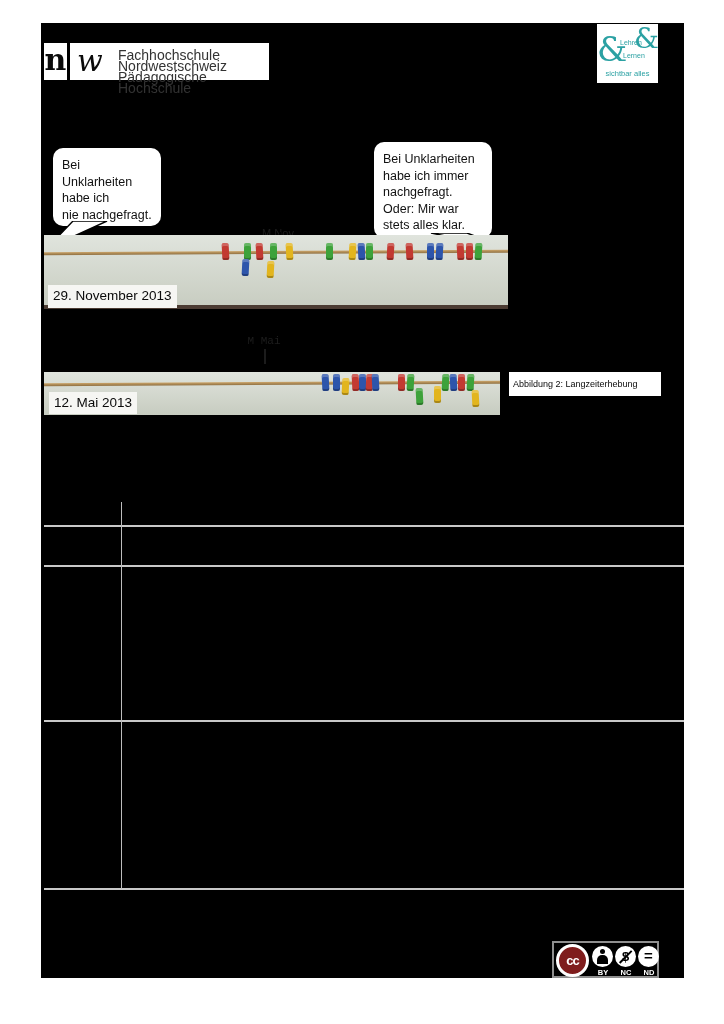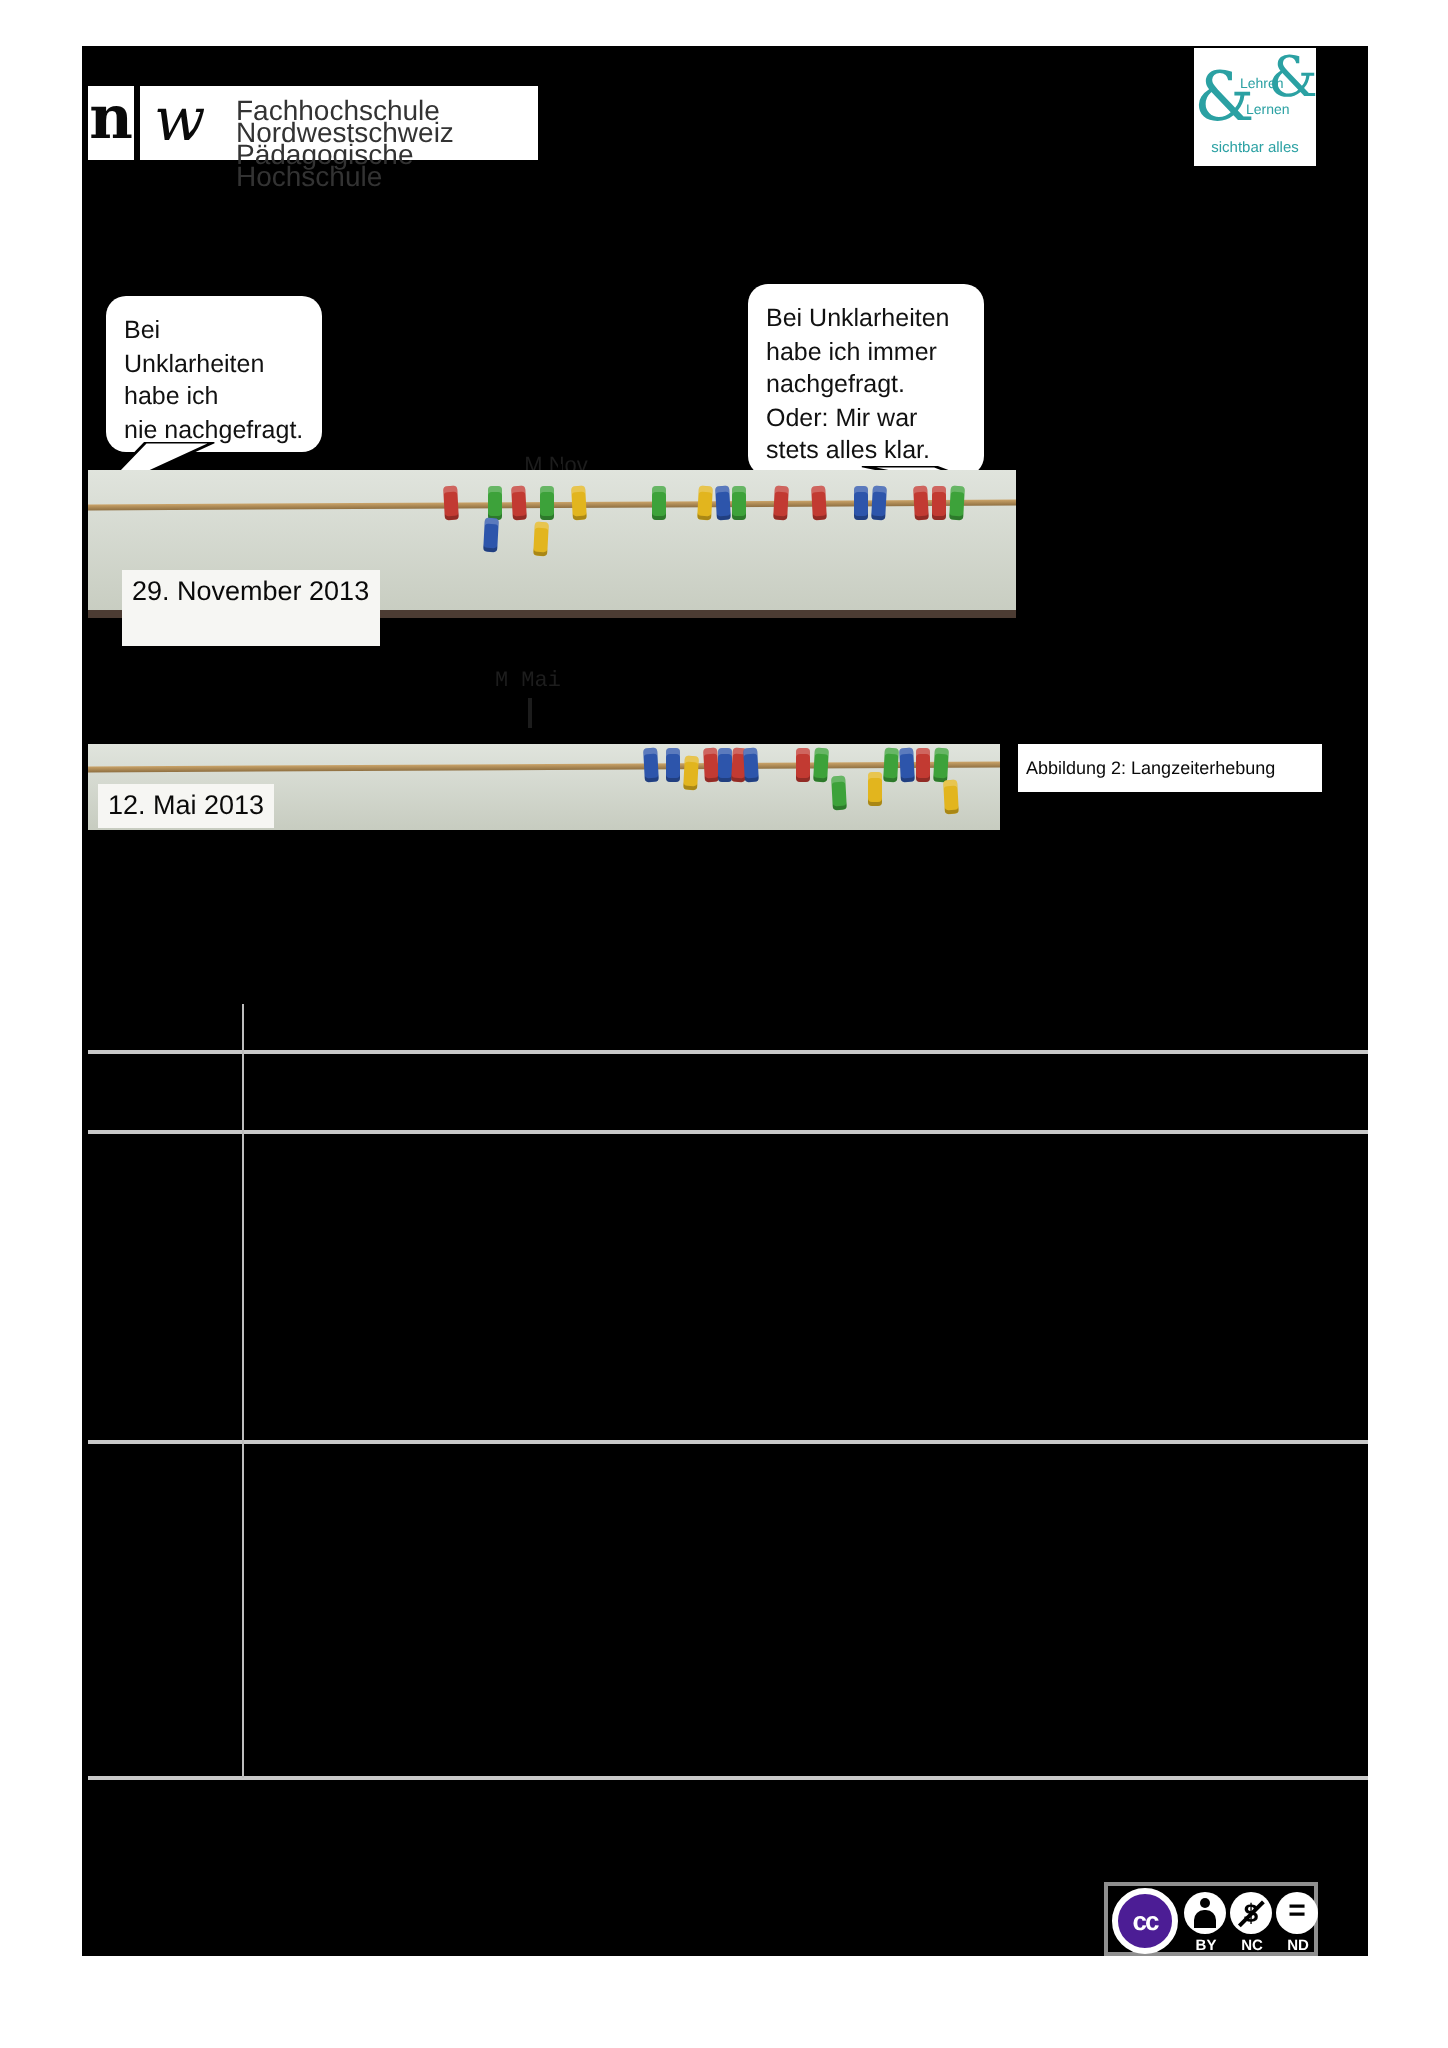--- a/index.html
+++ b/index.html
@@ -32,21 +32,21 @@
   
   .photo{position:absolute;background:linear-gradient(#e0e4dd,#c7ccc0);overflow:hidden;}
   .photo1{left:3px;top:212px;width:464px;height:74px;}
   .photo2{left:3px;top:349px;width:456px;height:43px;}
   .rod{position:absolute;left:0;width:100%;height:3px;background:linear-gradient(#cba469,#8f7042);transform:rotate(-0.3deg);}
   .photo1 .rod{top:16px;}
   .photo2 .rod{top:10px;}
   .photo-bottom-strip{position:absolute;left:0;bottom:0;width:100%;height:4px;background:#4c3c33;}
   .pin{position:absolute;width:7px;height:17px;border-radius:2px;box-shadow:inset 0 3px 0 rgba(255,255,255,.22), inset 0 -2px 0 rgba(0,0,0,.25);}
   .date-label{position:absolute;background:#f6f6f3;color:#0a0a0a;font-size:13.5px;line-height:22px;padding:0 5px;white-space:nowrap;}
-  .date1{left:20px;top:262px;height:38px;}
+  .date1{left:7px;top:262px;height:23px;}
   .date2{left:8px;top:369px;height:22px;}
 
   .caption{position:absolute;left:467px;width:148px;height:24px;background:#fff;border:1px solid #000;
     color:#0a0a0a;font-size:9px;line-height:24px;padding-left:4px;white-space:nowrap;}
   .caption1{top:208px;}
   .caption2{top:348px;}
 
   .faint-note{position:absolute;color:#1d1d1d;font-size:11px;width:70px;text-align:center;}
   .note1{left:202px;top:180px;margin-top:24px;}
   .note2{left:188px;top:312px;font-family:Liberation Mono, monospace;}
@@ -58,21 +58,21 @@
   .stem2{left:223px;top:326px;height:16px;background:#1c1c1c;}
   .head2{left:219px;top:341px;}
 
   
   .hline{position:absolute;left:3px;width:640px;height:2px;background:#c9c9c9;}
   .vline{position:absolute;left:80px;top:479px;width:1px;height:387px;background:#bdbdbd;}
 
   
   .cc-badge{position:absolute;left:511px;top:918px;width:107px;height:37px;background:#000;border:2px solid #8f8f8f;box-sizing:border-box;}
   .cc-circle{position:absolute;left:2px;top:1px;width:27px;height:27px;border:3px solid #fff;border-radius:50%;
-    color:#fff;font-weight:bold;font-size:13px;line-height:27px;text-align:center;letter-spacing:-1px;background:#4c1d95;}
+    color:#fff;font-weight:bold;font-size:13px;line-height:27px;text-align:center;letter-spacing:-1px;background:#7f1d1d;}
   .lic-circle{position:absolute;top:3px;width:21px;height:21px;background:#fff;border-radius:50%;color:#000;text-align:center;overflow:hidden;}
   .lic-by{left:38px;} .lic-nc{left:61px;} .lic-nd{left:84px;}
   .person-head{width:5px;height:5px;border-radius:50%;background:#000;margin:3px auto 0;}
   .person-body{width:11px;height:9px;border-radius:5px 5px 0 0;background:#000;margin:1px auto 0;}
   .nc-glyph{font-weight:bold;font-size:13px;line-height:21px;}
   .nc-strike{position:absolute;left:2px;top:10px;width:17px;height:1.5px;background:#000;transform:rotate(-45deg);}
   .nd-glyph{font-weight:bold;font-size:15px;line-height:19px;}
   .lic-label{position:absolute;top:25px;width:22px;text-align:center;color:#fff;font-weight:bold;font-size:7.5px;}
   .lab-by{left:38px;} .lab-nc{left:61px;} .lab-nd{left:84px;}
 </style>

